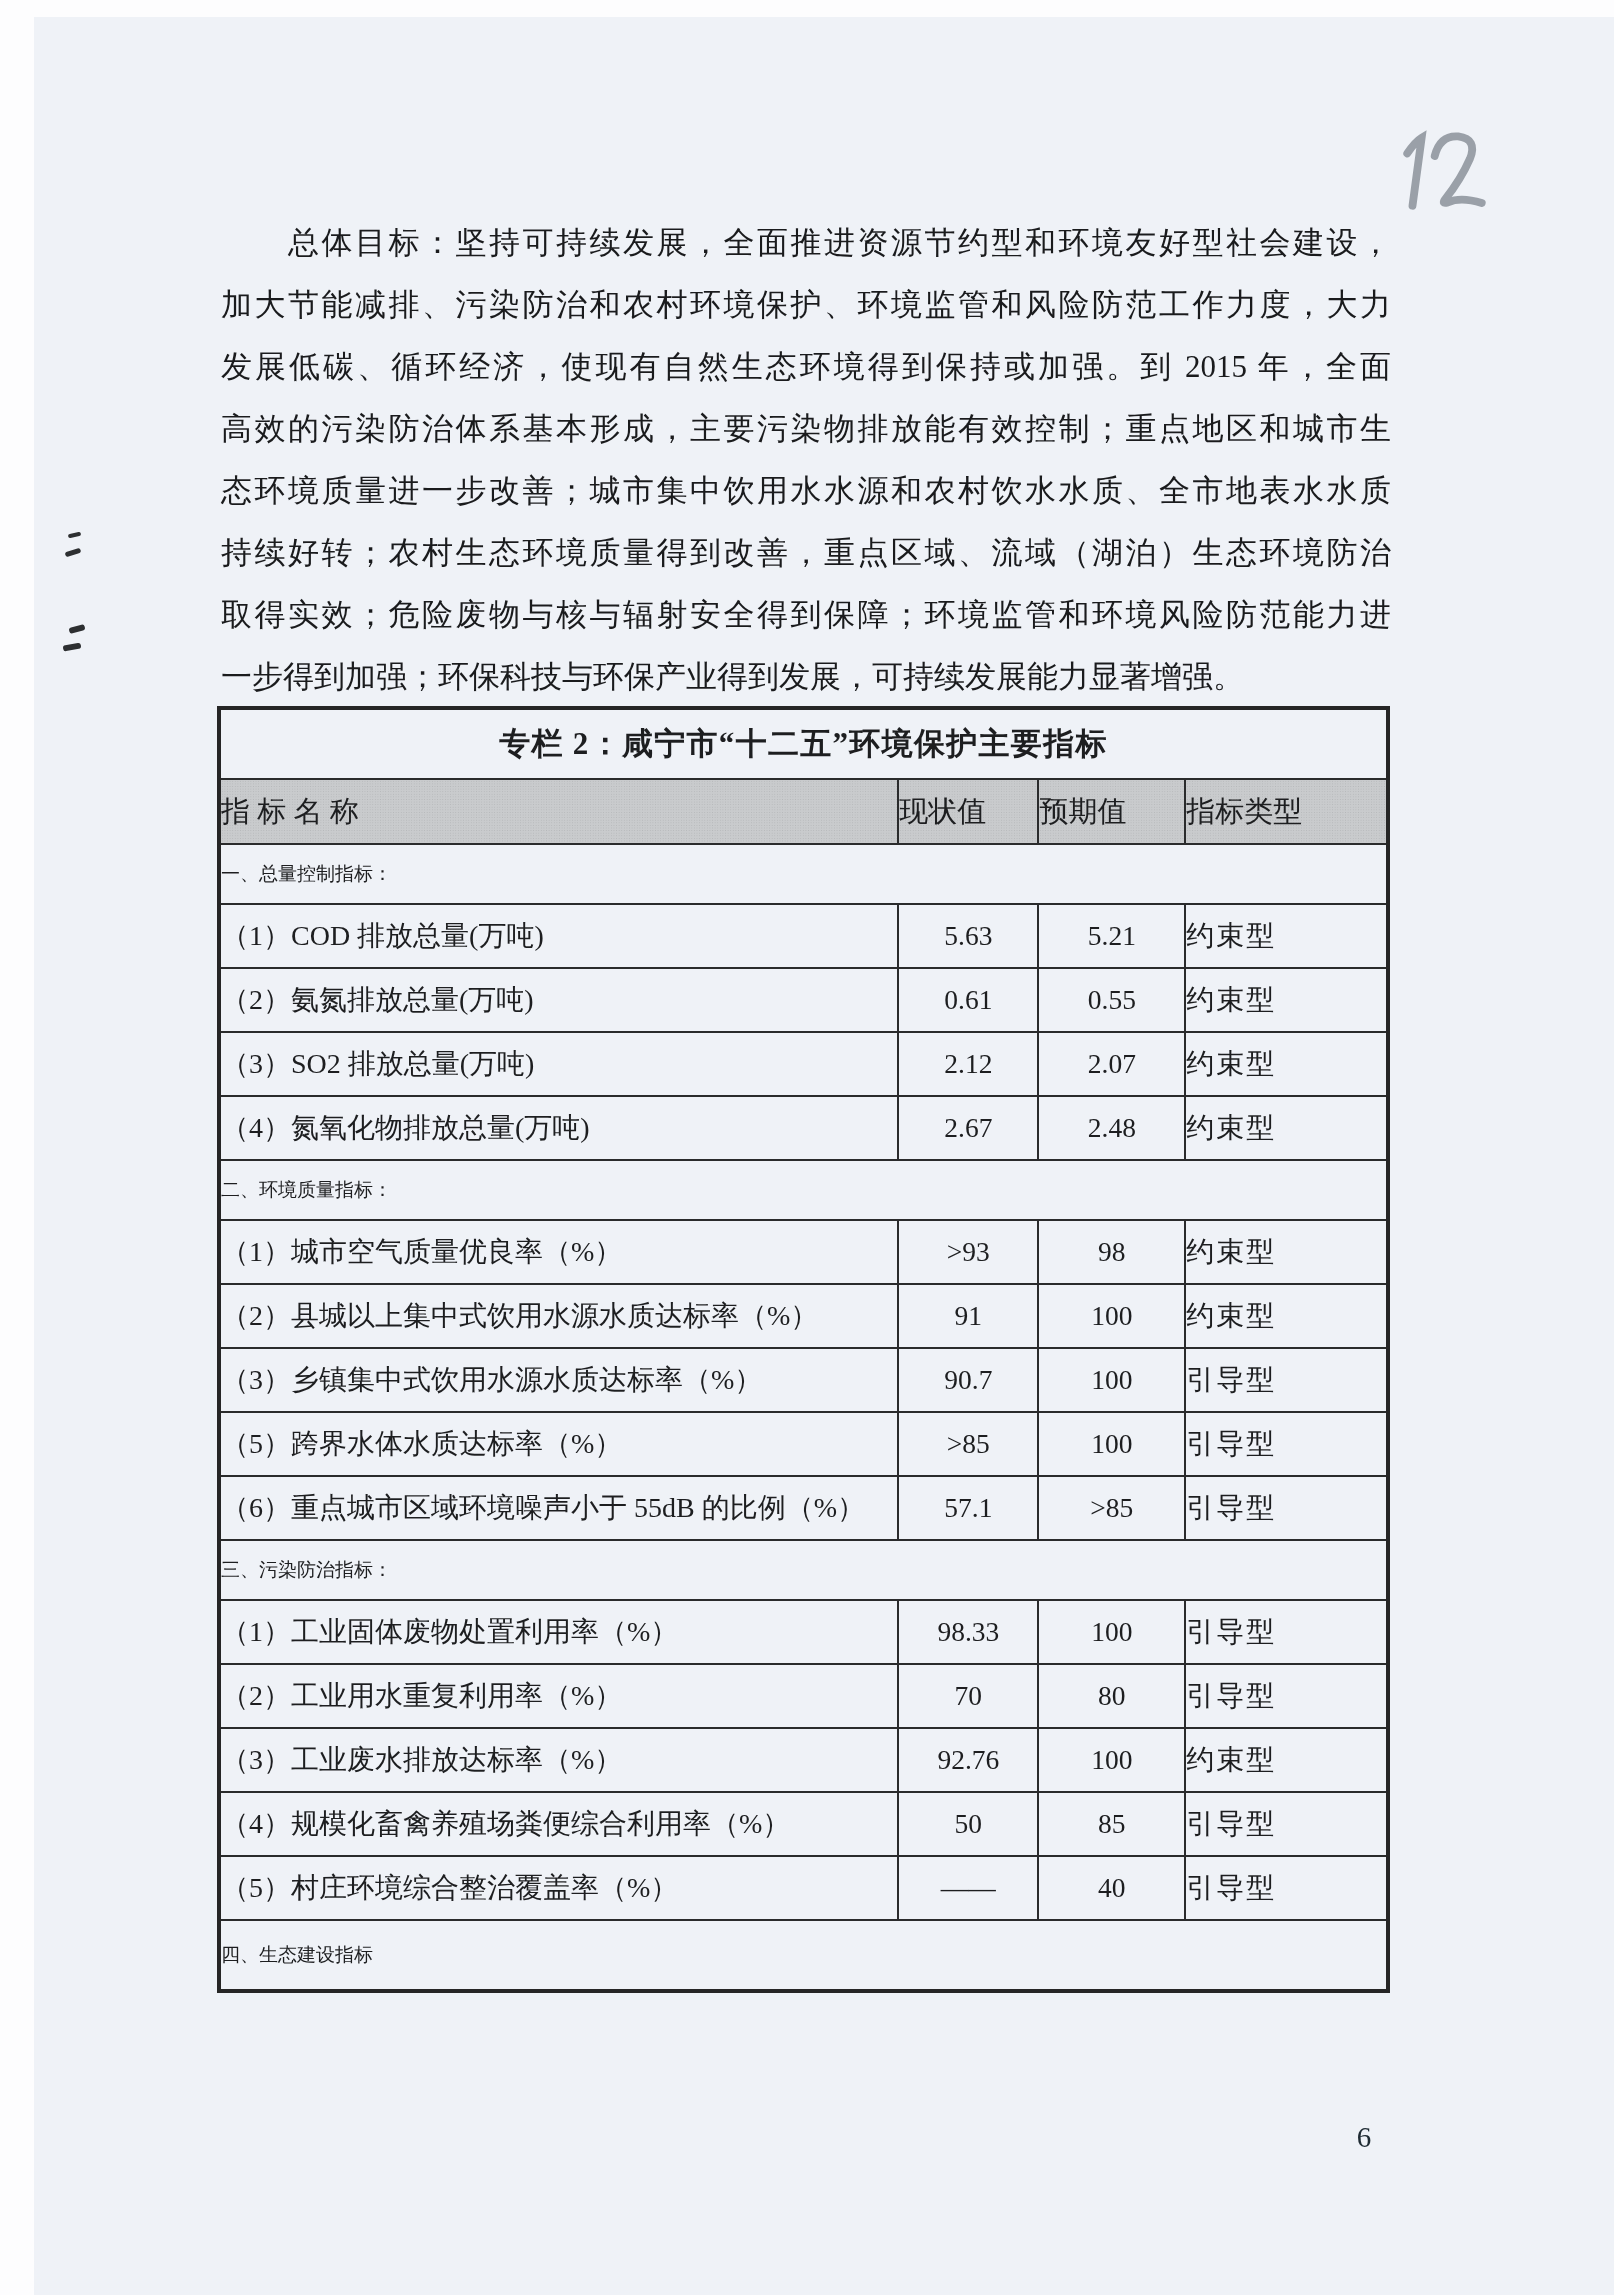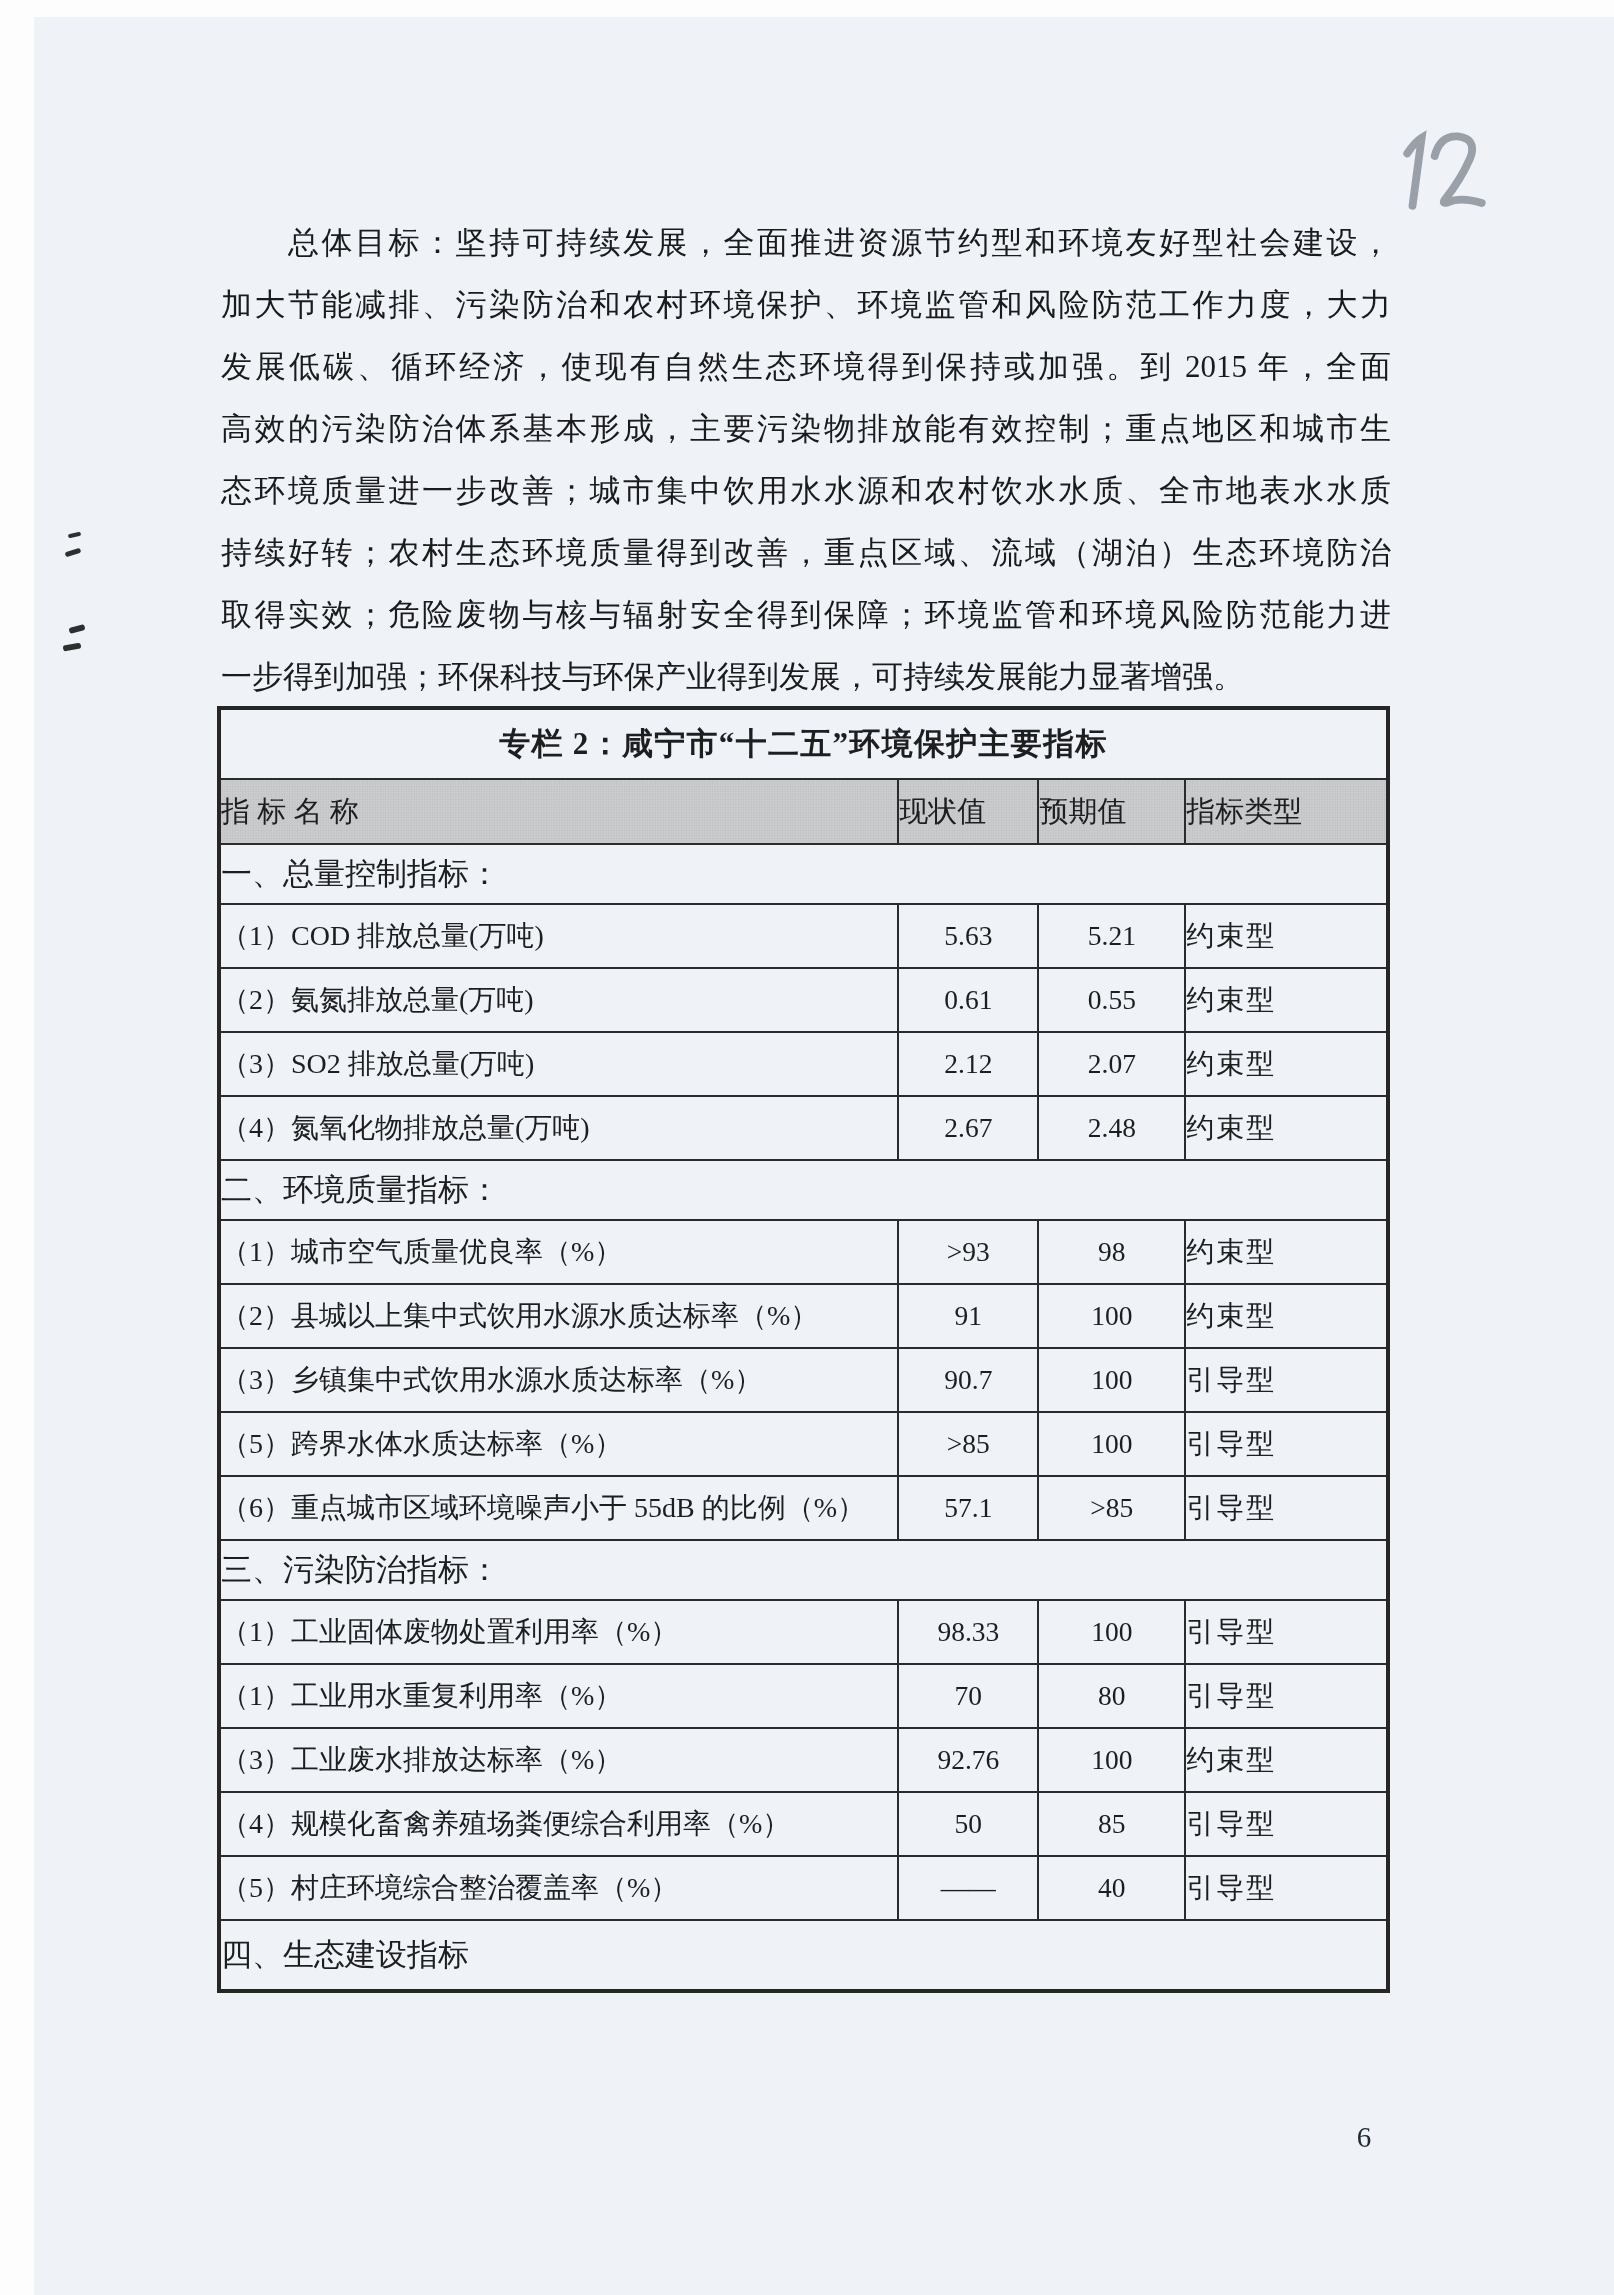--- a/index.html
+++ b/index.html
@@ -48,21 +48,21 @@
   td.t-title{
     height:68px;text-align:center;font-weight:bold;font-size:31px;
     letter-spacing:1.3px;
   }
   td.t-head{
     height:63px;text-align:left;font-size:29px;
     background-color:#c9cbcd;
     background-image:radial-gradient(#b4b6b8 0.7px, rgba(0,0,0,0) 0.7px);
     background-size:2.6px 2.6px;
   }
-  td.t-sec{height:58px;font-size:31px;padding-left:10.5px;}
+  td.t-sec{height:58px;font-size:19px;padding-left:10.5px;}
   td.t-sec-last{height:68px;}
   tr.row-data td{height:62px;}
   td.t-name{font-size:28px;padding-left:17px;}
   td.t-val{text-align:center;font-size:27.5px;}
   td.t-type{font-size:28px;letter-spacing:2px;}
 
   .page-number{
     position:absolute;left:1338px;top:2121px;width:52px;
     font-size:29px;color:#1f2b33;text-align:center;
   }
@@ -179,21 +179,21 @@
       <tr>
         <td colspan="4" class="t-sec">三、污染防治指标：</td>
       </tr>
       <tr class="row-data">
         <td class="t-name">（1）工业固体废物处置利用率（%）</td>
         <td class="t-val">98.33</td>
         <td class="t-val">100</td>
         <td class="t-type">引导型</td>
       </tr>
       <tr class="row-data">
-        <td class="t-name">（1）工业用水重复利用率（%）</td>
+        <td class="t-name">（2）工业用水重复利用率（%）</td>
         <td class="t-val">70</td>
         <td class="t-val">80</td>
         <td class="t-type">引导型</td>
       </tr>
       <tr class="row-data">
         <td class="t-name">（3）工业废水排放达标率（%）</td>
         <td class="t-val">92.76</td>
         <td class="t-val">100</td>
         <td class="t-type">约束型</td>
       </tr>

